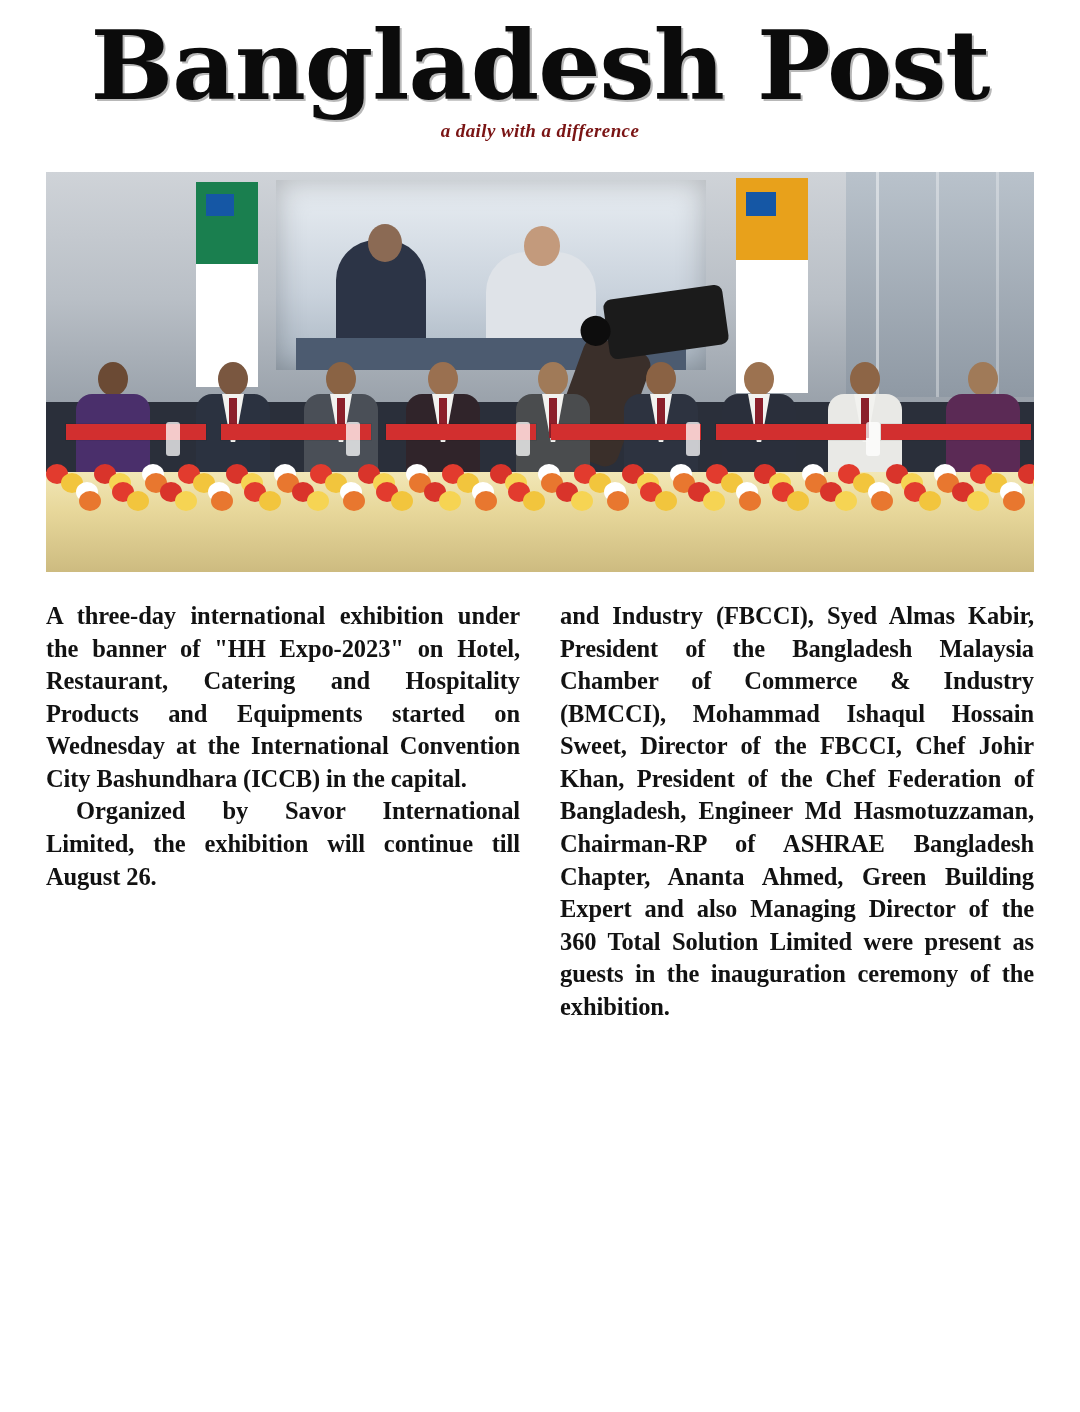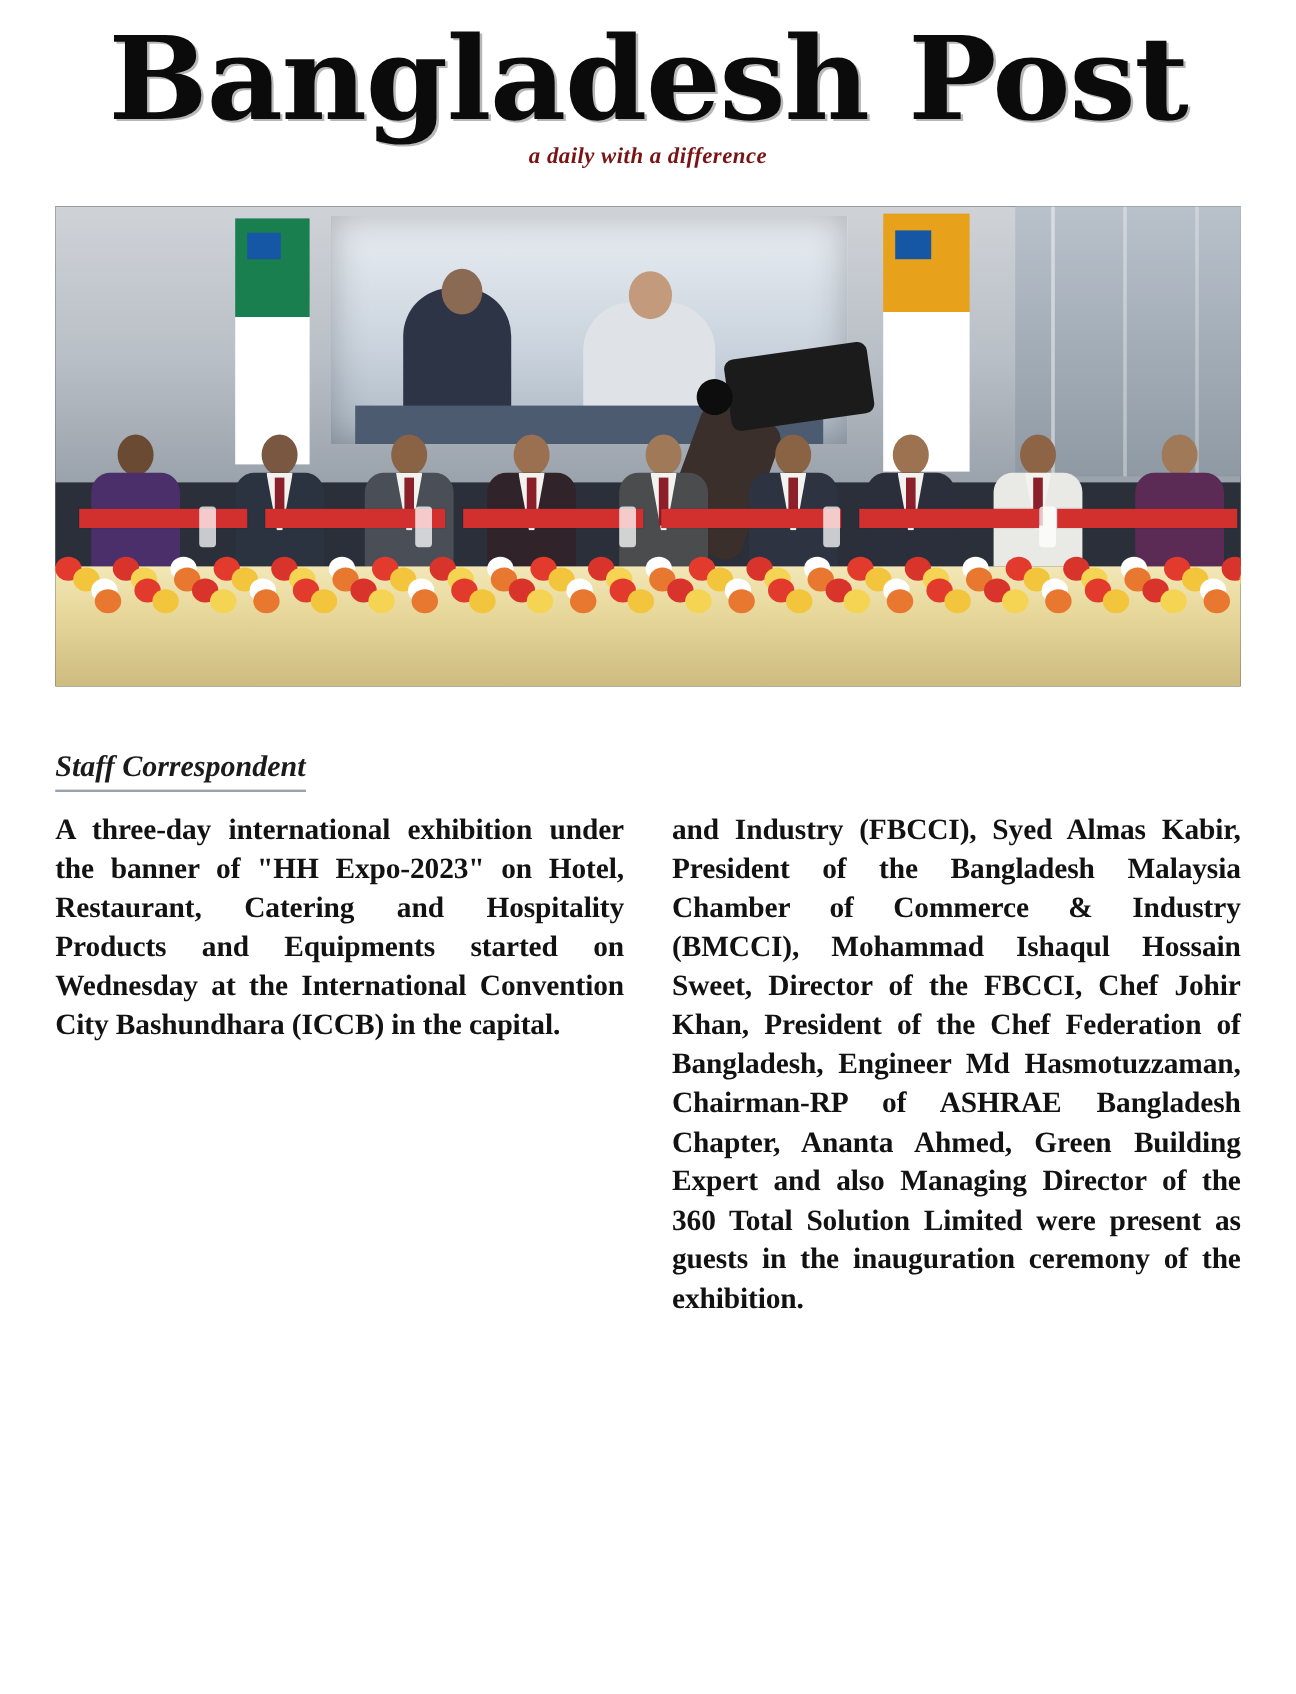--- a/index.html
+++ b/index.html
@@ -411,25 +411,25 @@
         <div class="bottle" style="left: 640px;"></div>
         <div class="bottle" style="left: 820px;"></div>
       </div>
   </div>
 
   
   <div class="headline">
   </div>
 
   
-  <div class="byline">Staff Correspondent</div>
 
   
   <div class="columns">
     <div class="col col-left">
       <p>A three-day international exhibition under the banner of "HH Expo-2023" on Hotel, Restaurant, Catering and Hospitality Products and Equipments started on Wednesday at the International Convention City Bashundhara (ICCB) in the capital.</p>
+      <p>Organized by Savor International Limited, the exhibition will continue till August 26.</p>
     </div>
     <div class="col col-right">
       <p>and Industry (FBCCI), Syed Almas Kabir, President of the Bangladesh Malaysia Chamber of Commerce &amp; Industry (BMCCI), Mohammad Ishaqul Hossain Sweet, Director of the FBCCI, Chef Johir Khan, President of the Chef Federation of Bangladesh, Engineer Md Hasmotuzzaman, Chairman-RP of ASHRAE Bangladesh Chapter, Ananta Ahmed, Green Building Expert and also Managing Director of the 360 Total Solution Limited were present as guests in the inauguration ceremony of the exhibition.</p>
     </div>
   </div>
 
 </div>
 
 </body></html>

